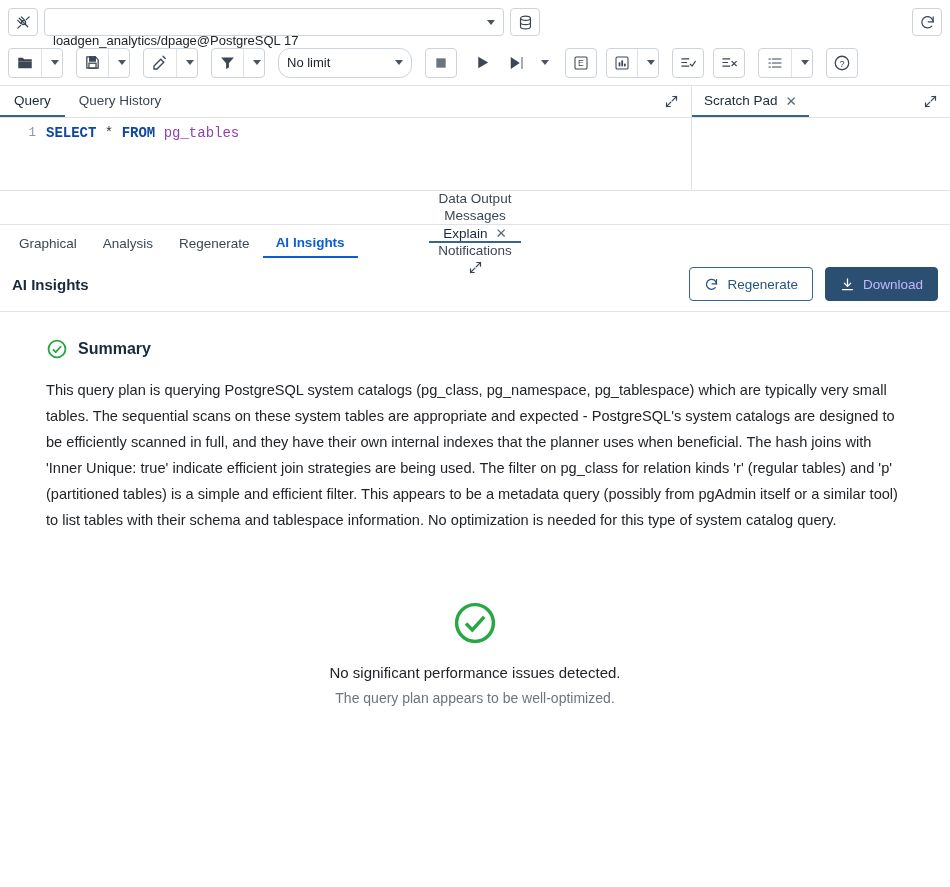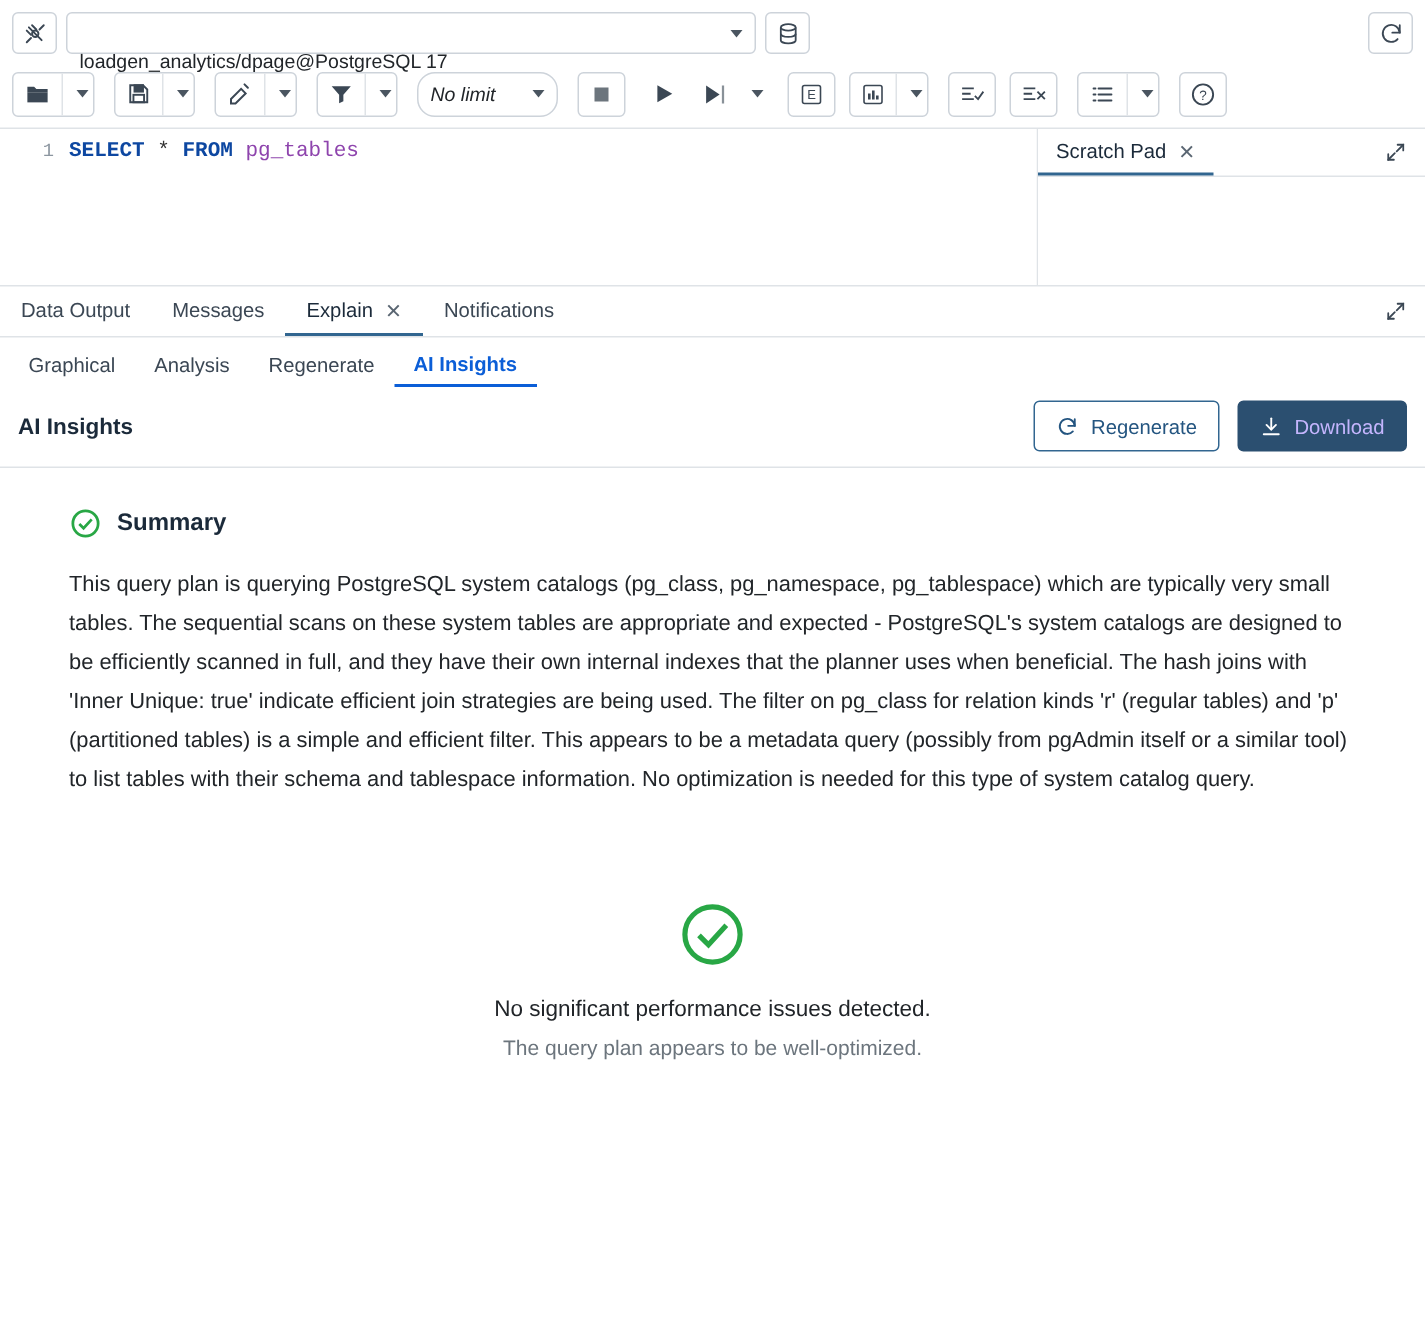--- a/index.html
+++ b/index.html
@@ -68,24 +68,24 @@
   .tb-btn.boxed { border: 1px solid #cdd3da; background:#fff; }
   .tb-split {
     display:flex; align-items:center;
     border: 1px solid #cdd3da; border-radius:4px; background:#fff; height:30px;
   }
   .tb-split .main { display:flex; align-items:center; justify-content:center; padding: 0 7px; height:100%; cursor:pointer;}
   .tb-split .divider { width:1px; height:100%; background:#dfe3e7; }
   .tb-split .drop { display:flex; align-items:center; justify-content:center; width:20px; height:100%; cursor:pointer;}
   .tb-sep { width: 9px; }
   .limit-select {
-    height: 30px; width: 94px;
+    height: 30px; width: 134px;
     border: 1px solid #cdd3da; border-radius: 12px; background:#fff;
     display:flex; align-items:center; padding: 0 8px; cursor:pointer;
-    font-size: 13px; color:#212529;font-style:italic;
+    font-size: 13px; color:#212529;
   }
   .limit-select .label { flex:1; }
 
   
   .mid { display:flex; flex-direction:column; }
   .tabstrip {
     display:flex; align-items:center;
     border-bottom: 1px solid #dfe3e7;
     height: 32px;
     background: #fff;
@@ -130,21 +130,21 @@
     padding: 0 12px; height:100%; display:flex; align-items:center;
     font-size: 13.5px; color:#1b2a3a; border-bottom:2px solid #326690;
   }
   .scratch-tab .x { margin-left: 8px; color:#5a6672; }
   .scratch-body { flex:1; }
 
   
   .bottom { flex:1; display:flex; flex-direction:column; min-height:0; }
   .subtabs {
     display:flex; align-items:center;
-    height: 34px; border-bottom: 1px solid #dfe3e7;
+    height: 34px; border-bottom: 1px solid #dfe3e7; flex-direction: column;
   }
   .subtab {
     padding: 0 14px; height:100%; display:flex; align-items:center;
     font-size: 13.5px; color:#3b4754; cursor:pointer;
     border-bottom: 2px solid transparent;
   }
   .subtab.active { color:#1b2a3a; border-bottom:2px solid #326690; }
   .subtab .x { margin-left: 8px; color:#5a6672; }
 
   .inner-tabs { display:flex; align-items:center; height: 36px; padding-left: 6px; }
@@ -352,20 +352,38 @@
       <svg width="18" height="18" viewBox="0 0 24 24" fill="none" stroke="#3b4754" stroke-width="1.7">
         <circle cx="12" cy="12" r="9"></circle>
         <text x="12" y="17" font-size="12" font-family="Liberation Sans" fill="#3b4754" text-anchor="middle" stroke="none">?</text>
       </svg>
     </div>
   </div>
 
   <div class="mid">
     <div class="query-area">
       <div style="flex:1;display:flex;flex-direction:column;border-right:1px solid #dfe3e7;">
+        <div class="tabstrip">
+          <div class="tabs">
+            <div class="tab active">
+              <span>Query</span>
+            </div>
+            <div class="tab">
+              <span>Query History</span>
+            </div>
+          </div>
+          <div class="spacer"></div>
+          <div class="expand-ico">
+            <svg width="15" height="15" viewBox="0 0 24 24" fill="none" stroke="#3b4754" stroke-width="1.9" stroke-linecap="round">
+              <polyline points="14 4 20 4 20 10"></polyline>
+                <polyline points="10 20 4 20 4 14"></polyline>
+                <path d="M20 4l-7 7M4 20l7-7"></path>
+            </svg>
+          </div>
+        </div>
         <div class="editor" style="border-right:none;flex:1;">
           <div class="gutter">
             <span>1</span>
           </div>
           <div class="code"><span class="kw">SELECT</span><span class="op"> </span><span class="op">*</span><span class="op"> </span><span class="kw">FROM</span><span class="op"> </span><span class="tbl">pg_tables</span></div>
         </div>
       </div>
 
       <div class="scratch">
         <div class="scratch-head">

